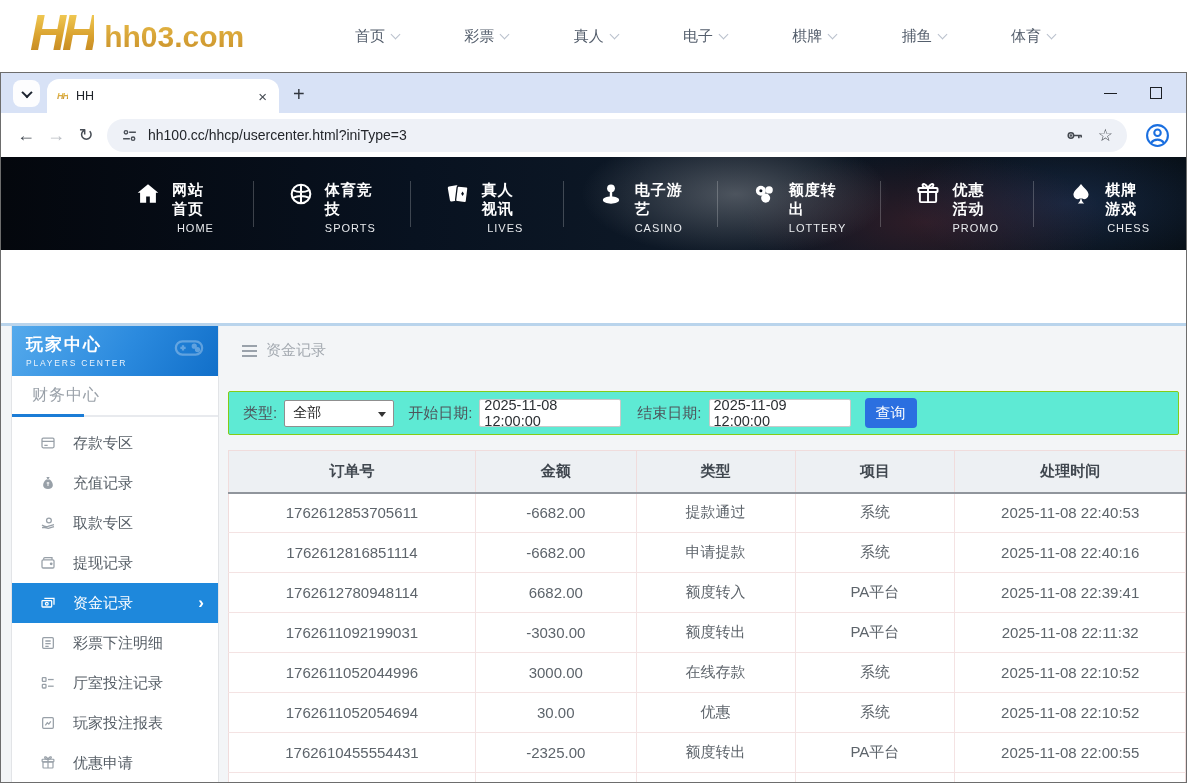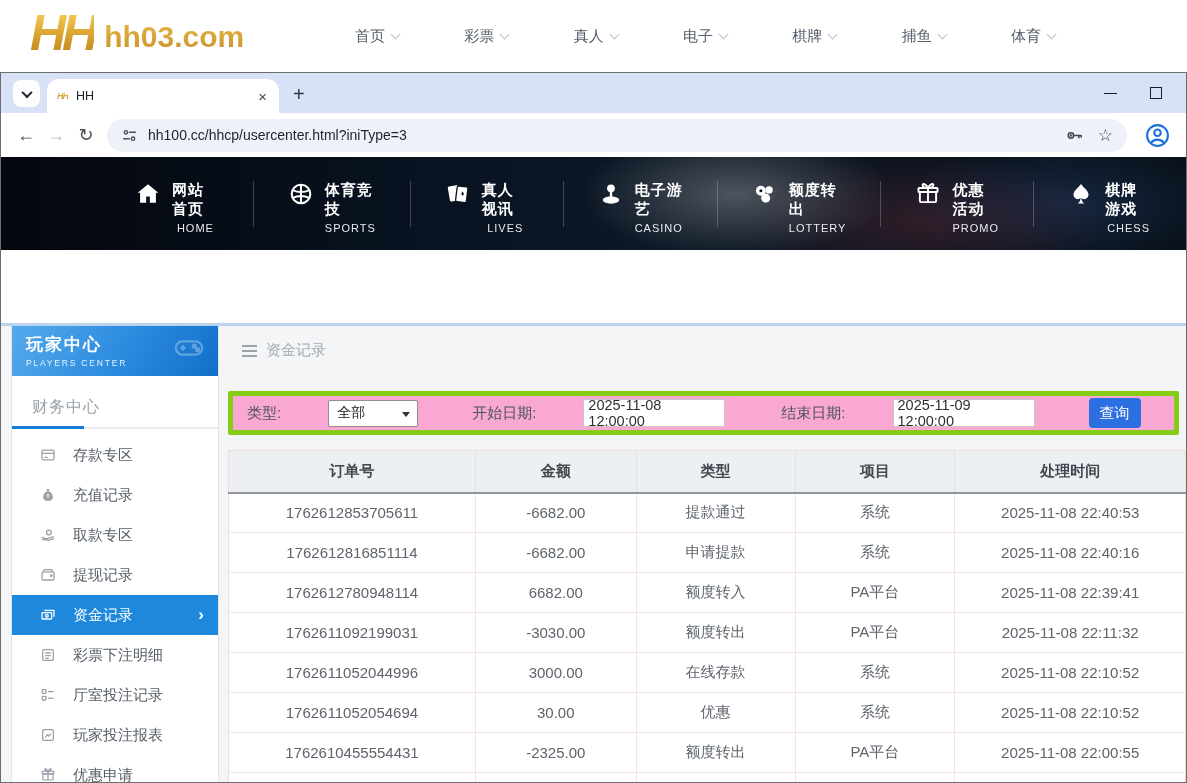--- a/index.html
+++ b/index.html
@@ -73,41 +73,41 @@
   .content { position:absolute; left:0; top:250px; right:0; bottom:0;
     background:#f3f5f7; border-top:3px solid #b9d4ec; }
 
   .sidebar { position:absolute; left:10px; top:0; width:208px; bottom:0; background:#fff;
     border-left:1px solid #e2e4e7; border-right:1px solid #e2e4e7; }
   .sb-header { height:50px; background:linear-gradient(120deg,#55aaec 0%,#2b8ade 55%,#116fc9 100%);
     padding:7px 0 0 14px; position:relative; overflow:hidden; }
   .sb-header-cn { font-size:17px; font-weight:700; color:#fff; letter-spacing:2px; }
   .sb-header-en { font-size:8.5px; color:#eaf3fc; letter-spacing:1.8px; margin-top:2px; }
   .sb-gamepad { position:absolute; right:8px; top:6px; width:42px; height:30px; color:#fff; opacity:.3; }
-  .sb-section { padding:21px 0 0 20px; font-size:16px; color:#9aa1a9; letter-spacing:1px; }
+  .sb-section { padding:9px 0 0 20px; font-size:16px; color:#9aa1a9; letter-spacing:1px; }
   .sb-underline { position:relative; height:2px; background:#e8eaee; margin-top:9px; }
   .sb-underline::before { content:""; position:absolute; left:0; top:-1px; width:72px; height:3px; background:#1b7cd6; }
   .sb-items { margin-top:6px; }
   .sb-item { height:40px; display:flex; align-items:center; padding:0 14px 0 28px; gap:17px;
     font-size:15px; color:#565e66; cursor:pointer; position:relative; }
   .sb-icon { width:16px; height:16px; color:#98a0a8; flex:none; }
   .sb-chev { display:none; margin-left:auto; font-size:17px; font-weight:700; color:#fff; }
   .sb-item.active { background:#1e88dc; color:#fff; }
   .sb-item.active .sb-icon { color:#fff; }
   .sb-item.active .sb-chev { display:block; }
 
   .main { position:absolute; left:227px; top:0; right:0; bottom:0; overflow:hidden; }
   .breadcrumb { position:absolute; left:14px; top:15px; display:flex; align-items:center; gap:9px;
     font-size:15px; color:#a3a9b0; }
   .hamburger { width:15px; height:2px; background:#9aa2ab; box-shadow:0 -5px 0 #9aa2ab, 0 5px 0 #9aa2ab; }
 
-  .filter-card { position:absolute; left:0; top:65px; right:7px; height:44px; background:#f9a8d4;
-    border:5px solid #84cc16; border-radius:2px; display:flex; align-items:center; padding-left:14px;gap:40px; }
+  .filter-card { position:absolute; left:0; top:65px; right:7px; height:44px; background:#5eead4;
+    border:1px solid #84cc16; border-radius:2px; display:flex; align-items:center; padding-left:14px; }
   .f-label { font-size:15px; color:#4e545b; margin-right:7px; }
-  .f-select { width:90px; height:27px; border:1px solid #8f8f8f; border-radius:2px; background:#fff;
+  .f-select { width:110px; height:27px; border:1px solid #8f8f8f; border-radius:2px; background:#fff;
     display:flex; align-items:center; padding:0 8px; font-size:14px; color:#222; cursor:pointer;
     margin-right:14px; position:relative; }
   .f-select .tri { position:absolute; right:7px; top:11px; width:0; height:0;
     border-left:4px solid transparent; border-right:4px solid transparent; border-top:5px solid #333; }
   .f-input { width:142px; height:28px; border:1px solid #c9c9c9; border-radius:2px; background:#fff;
     font-size:14.5px; color:#2b2f33; padding:0 4px; display:flex; align-items:center; margin-right:16px; }
   .f-btn { width:52px; height:30px; background:#2b6fe0; border:none; border-radius:4px;
     color:#fff; font-size:15px; cursor:pointer; margin-left:-2px; }
 
   .records { position:absolute; left:0; top:124px; right:0; }

